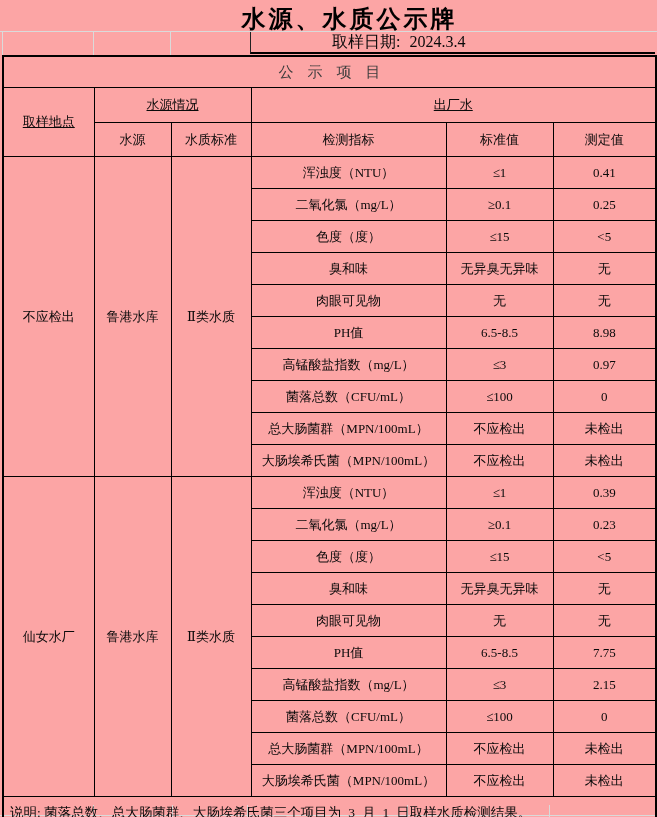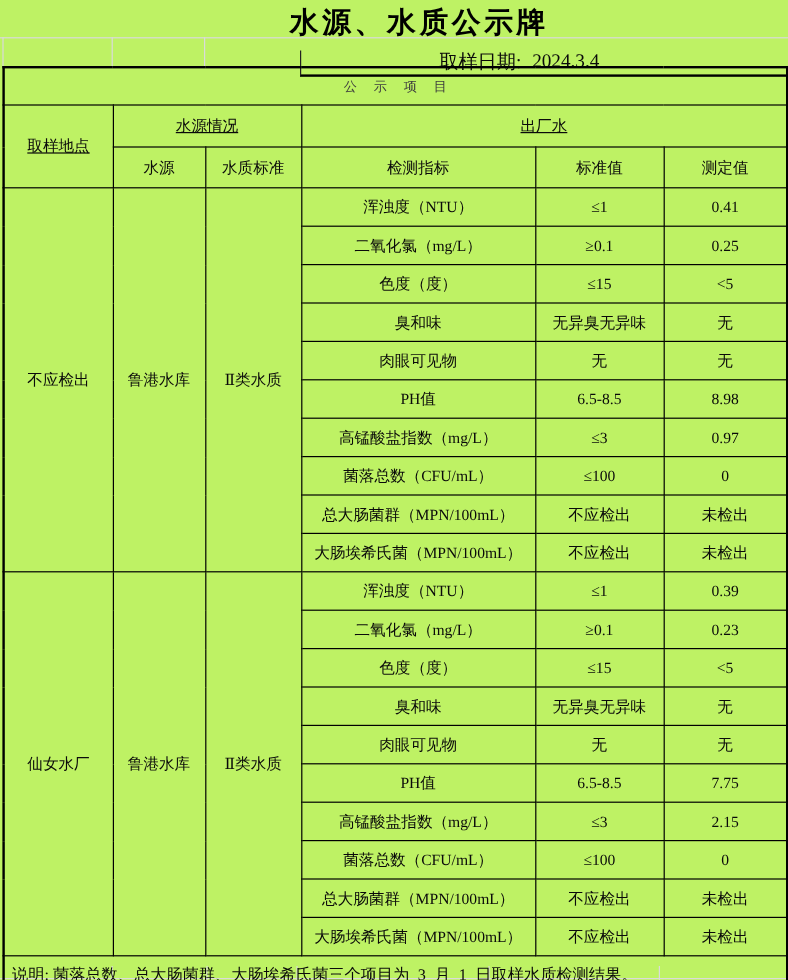--- a/index.html
+++ b/index.html
@@ -1,46 +1,46 @@
 <!DOCTYPE html>
 <html><head>
 <meta charset="utf-8">
 <style>
   html,body{margin:0;padding:0;background:#fff;}
   #page{
-    position:relative;width:657px;height:817px;background:#bef264;
+    position:relative;width:657px;height:817px;background:#fca5a5;
     font-family:"Liberation Serif","DejaVu Serif",serif;color:#000;overflow:hidden;
   }
   
   .gl{position:absolute;background:#dadada;}
   .gl-h{height:1px;left:0;width:657px;}
   .gl-v{width:1px;}
   
   #title{
     position:absolute;top:3px;left:0;width:100%;box-sizing:border-box;padding-left:42px;
     text-align:center;font-size:24px;font-weight:bold;letter-spacing:3px;color:#000;
   }
   
   #date-cell{
-    position:absolute;left:250px;top:42px;width:405px;height:22px;box-sizing:border-box;
+    position:absolute;left:250px;top:32px;width:405px;height:22px;box-sizing:border-box;
     border-left:1px solid #222;border-bottom:2px solid #000;
-    display:flex;align-items:center;padding-left:115px;font-size:16px;color:#0a0a0a;
+    display:flex;align-items:center;padding-left:81px;font-size:16px;color:#0a0a0a;
   }
   #date-cell .sep{width:9px;display:inline-block;}
   
   table#notice{
     position:absolute;left:2px;top:55px;width:653px;height:750px;
     border-collapse:collapse;table-layout:fixed;border:2px solid #000;
   }
   #notice td{
     border:1px solid #000;text-align:center;vertical-align:middle;
     font-size:13px;padding:0;overflow:hidden;white-space:nowrap;color:#0a0a0a;
   }
   #notice tr.banner-row td{
-    height:30px;font-size:11px;letter-spacing:14px;color:#3d3d3d;padding-left:14px;
+    height:30px;font-size:15px;letter-spacing:14px;color:#3d3d3d;padding-left:14px;
   }
   #notice tr.head-1 td{height:34px;text-decoration:underline;}
   #notice tr.head-2 td{height:33px;}
   #notice tr.data-row td{height:31px;}
   #notice tr.note-row td{
     height:31px;text-align:left;padding-left:6px;font-size:13.5px;white-space:nowrap;
   }
   .u{border-bottom:1px solid #000;padding:0 7px;}
 </style>
 </head>

